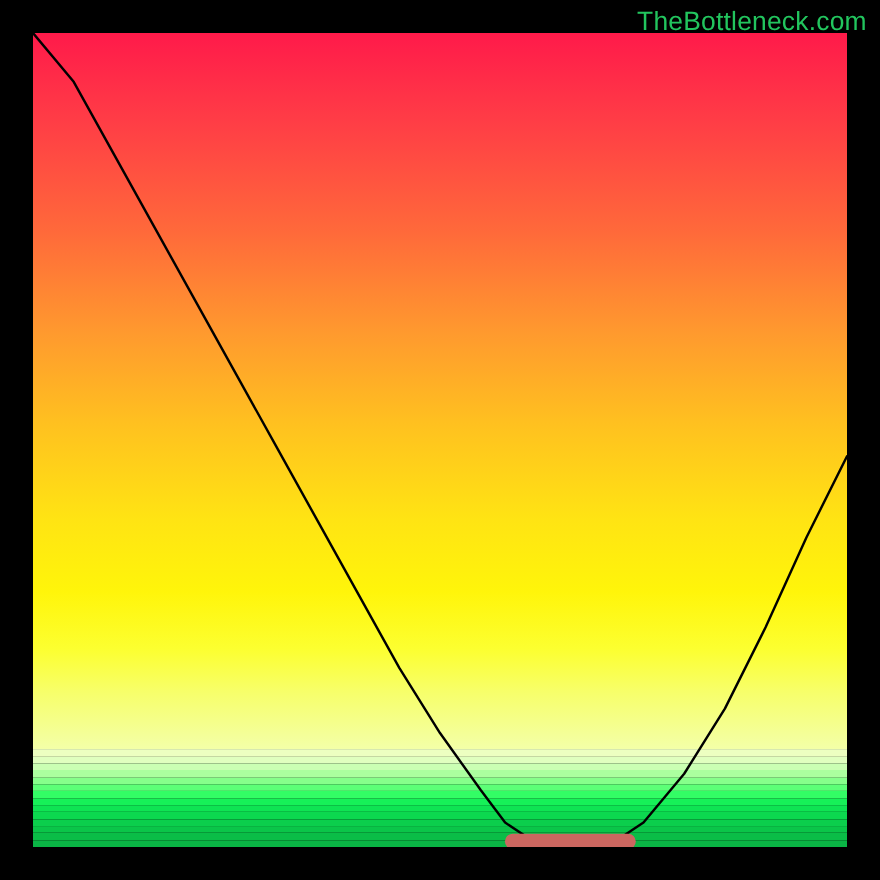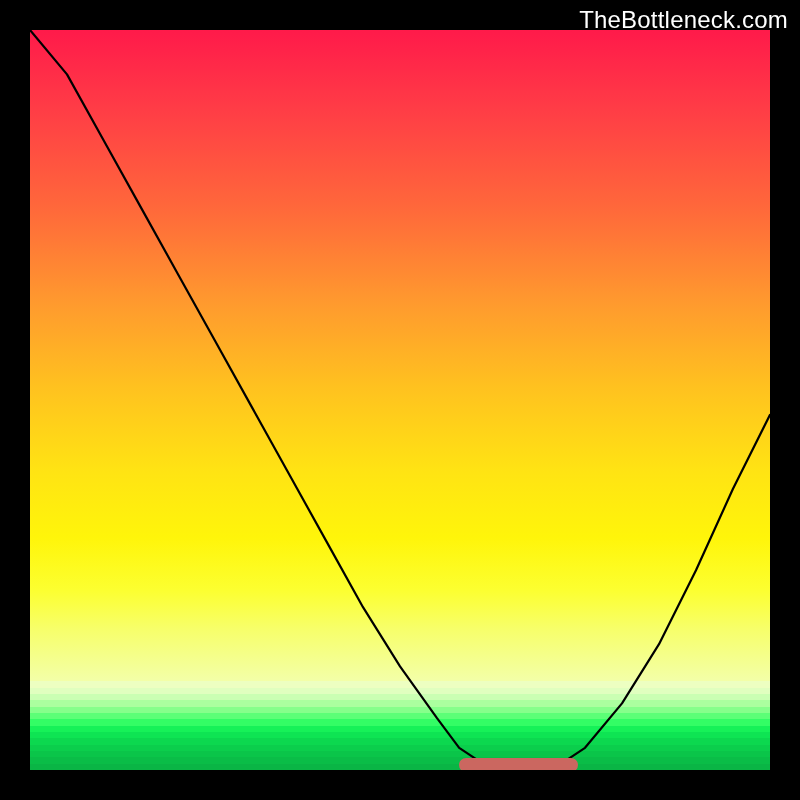--- a/index.html
+++ b/index.html
@@ -14,21 +14,21 @@
   .frame {
     position: relative;
     width: 800px;
     height: 800px;
     background: #000;
   }
   .watermark {
     position: absolute;
     top: 6px;
     right: 12px;
-    color: #ffffff;
+    color: #22c55e;
     font-size: 24px;
     font-weight: 500;
     letter-spacing: 0.2px;
   }
   .plot-area {
     position: absolute;
     left: 30px;
     top: 30px;
     width: 740px;
     height: 740px;

